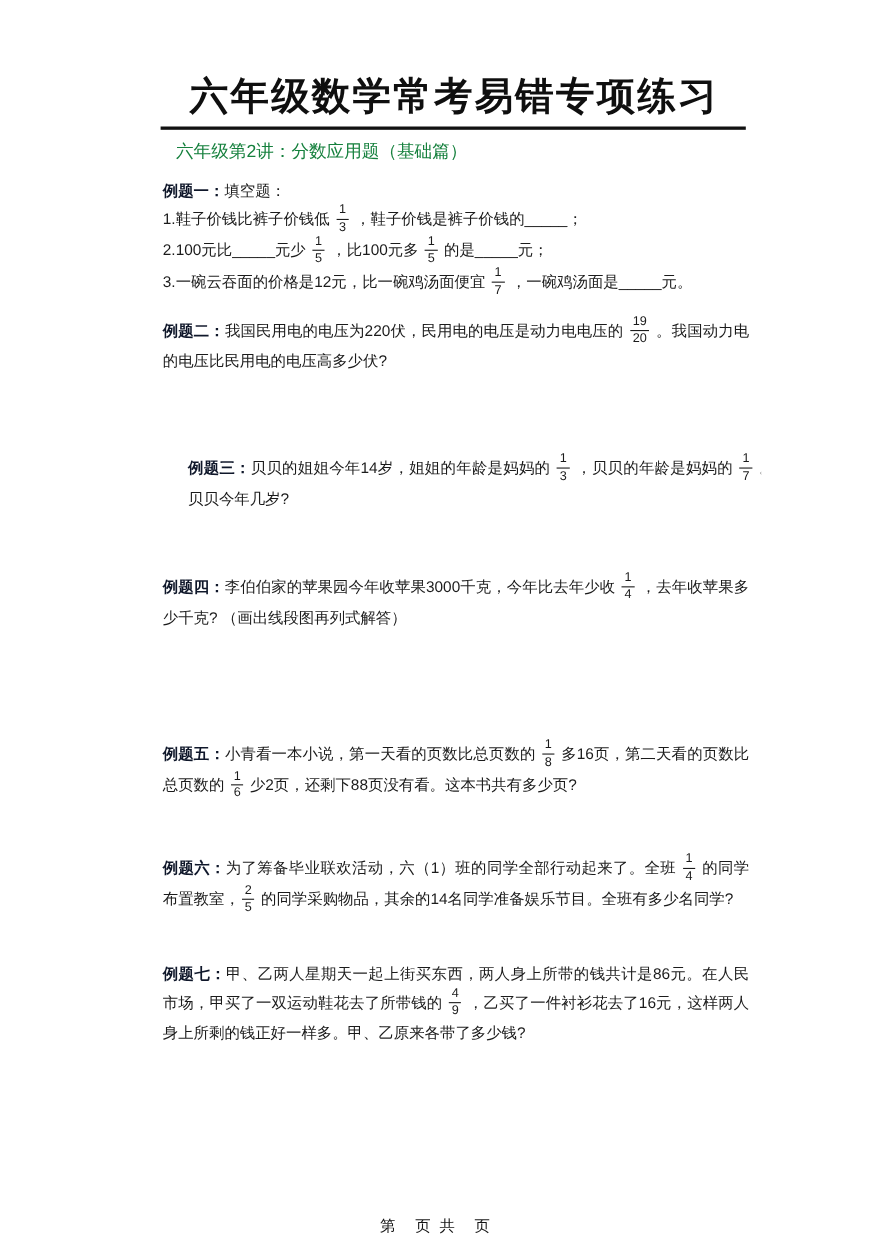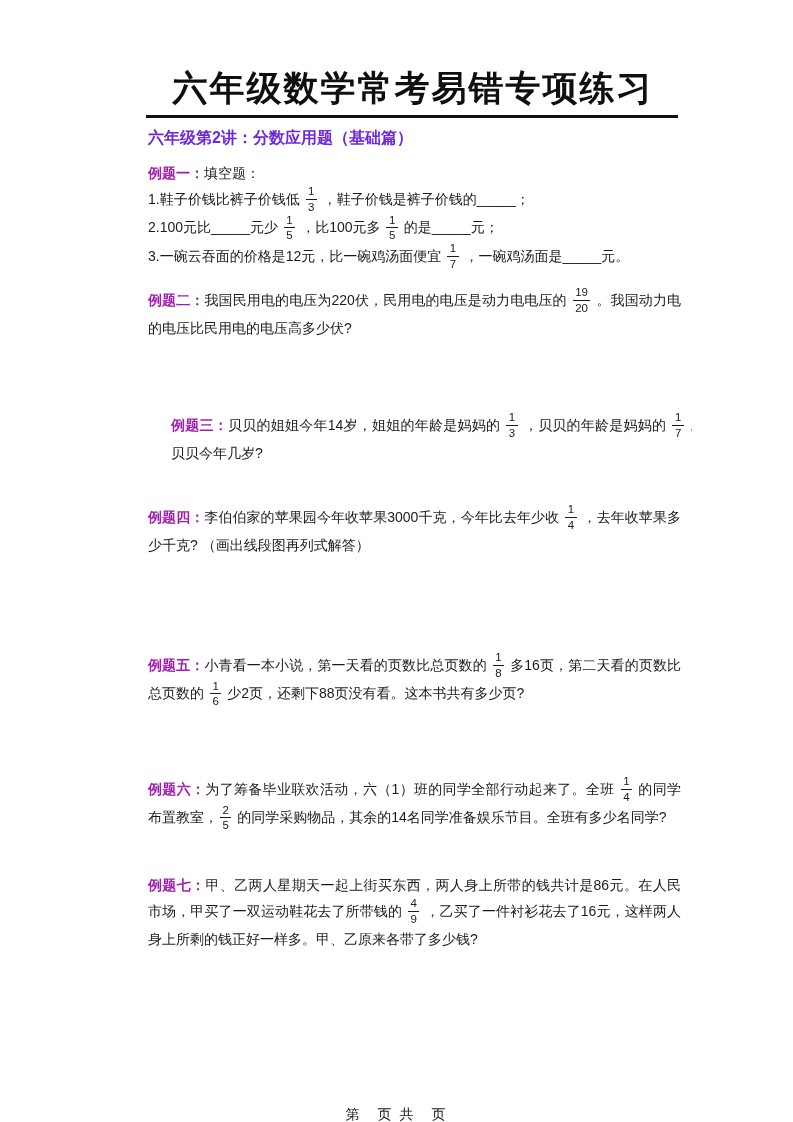--- a/index.html
+++ b/index.html
@@ -28,44 +28,44 @@
   .title-rule {
     position: absolute;
     left: 146px;
     top: 115px;
     width: 532px;
     height: 3px;
     background: #111111;
   }
   .doc-subtitle {
     position: absolute;
-    left: 148px;
+    left: 160px;
     top: 128px;
     width: 532px;
     font-size: 16px;
-    font-weight: bold;
-    color: #6d28d9;
+    font-weight: normal;
+    color: #15803d;
   }
   .problems { position: absolute; left: 148px; top: 0; width: 533px; }
   .problem {
     position: absolute;
     left: 0;
     width: 533px;
     font-size: 14px;
     line-height: 26px;
     text-align: justify;
   }
   .p1 { top: 160px; }
   .p2 { top: 287px; }
   .p3 { top: 412px; margin-left: 23px; }
-  .p4 { top: 504px; }
-  .p5 { top: 652px; }
+  .p4 { top: 520px; }
+  .p5 { top: 672px; }
   .p6 { top: 776px; }
   .p7 { top: 872px; }
-  .problem .label { font-weight: bold; color: #a21caf; }
+  .problem .label { font-weight: bold; color: #0f172a; }
   .frac {
     display: inline-block;
     text-align: center;
     vertical-align: middle;
     font-size: 11.5px;
     line-height: 1.1;
     margin: 0 2px;
     position: relative;
     top: -1px;
   }

